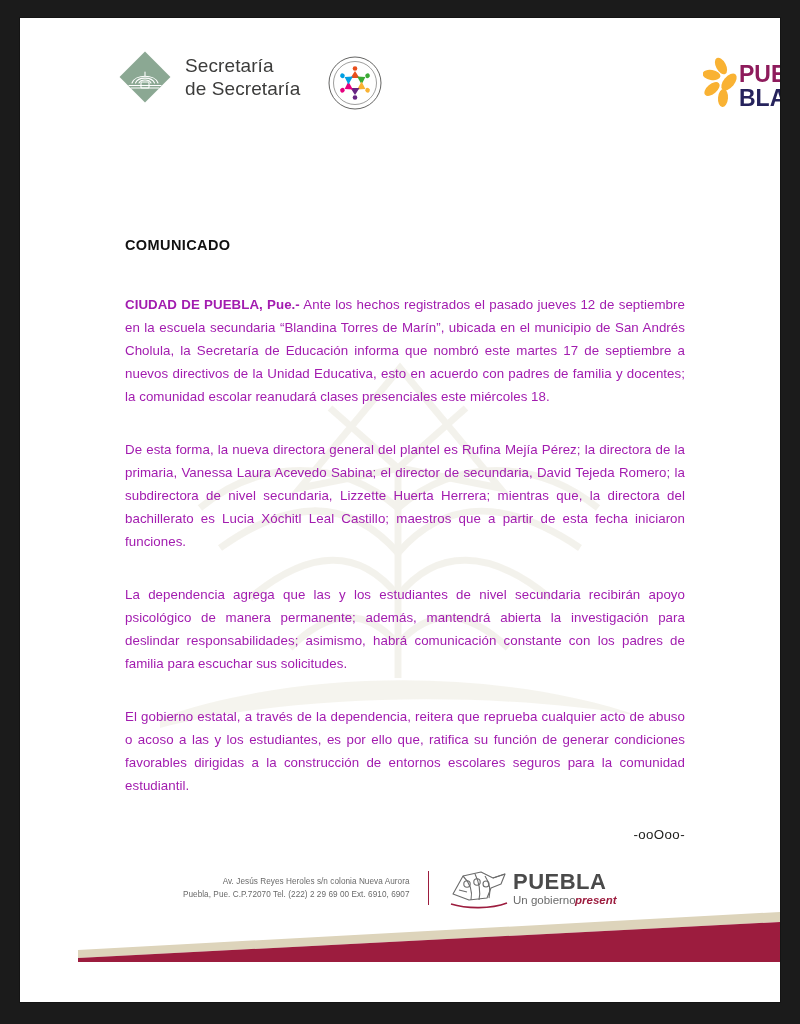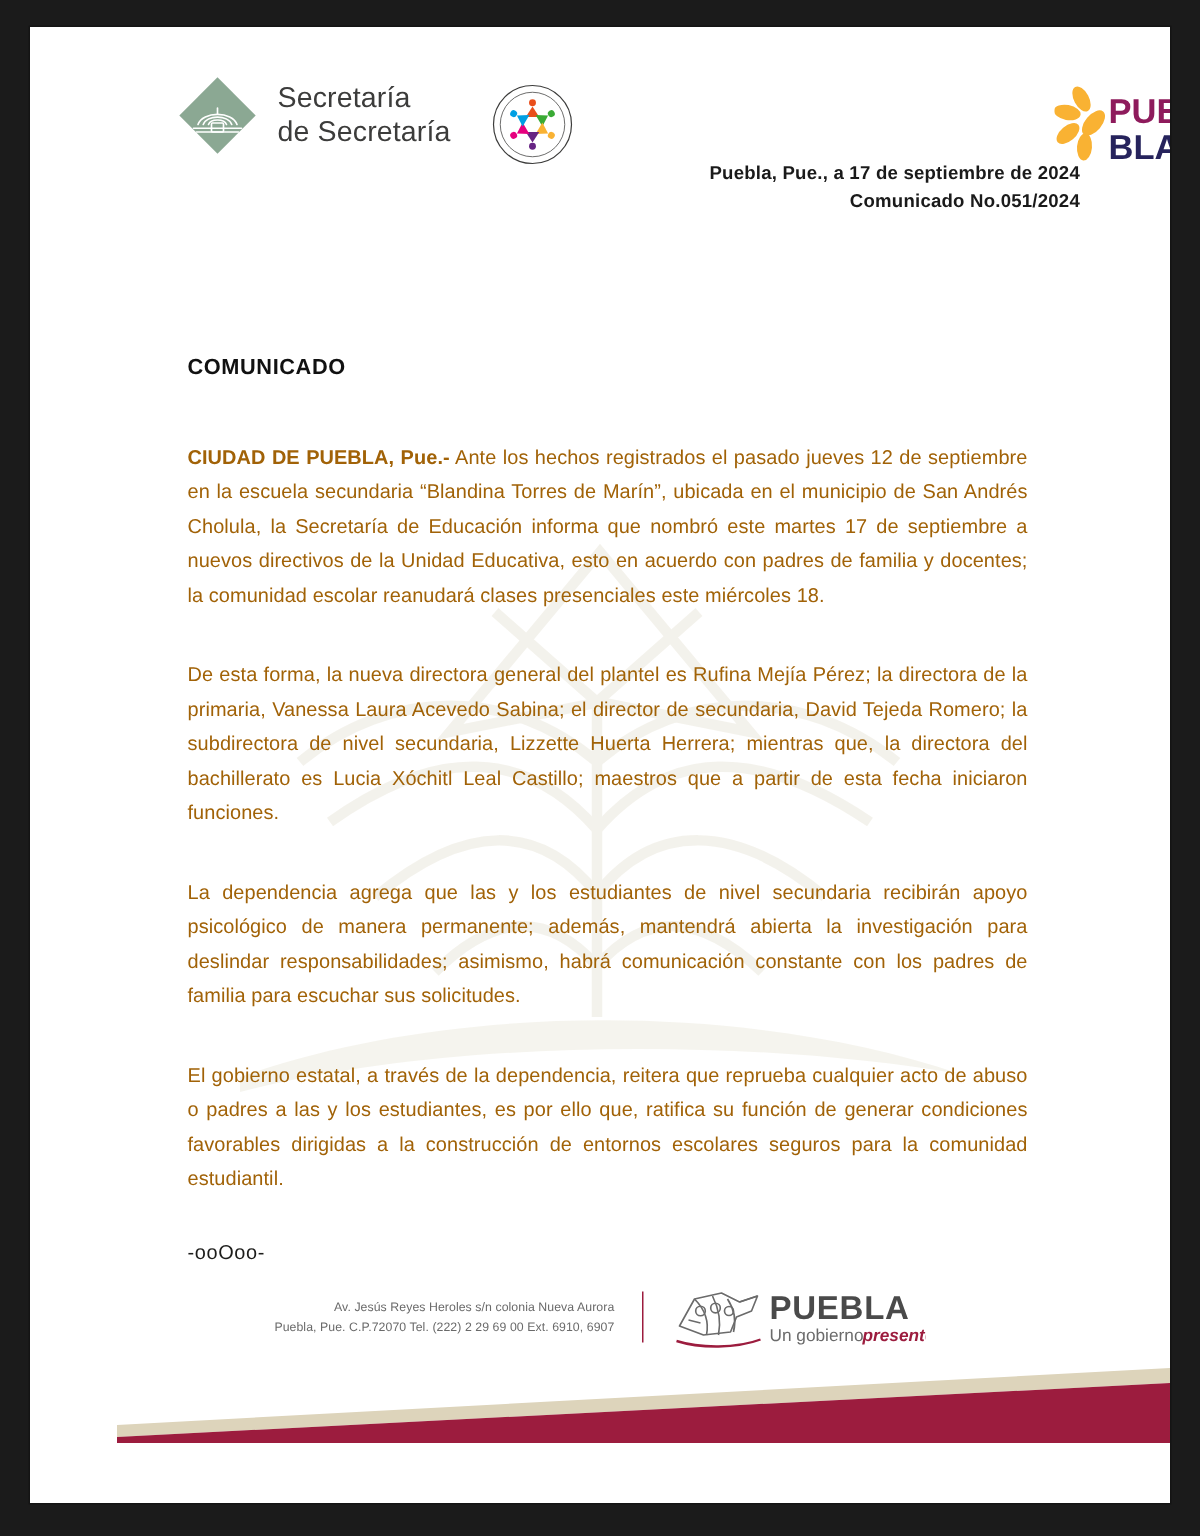--- a/index.html
+++ b/index.html
@@ -118,47 +118,47 @@
   .doc-title {
     font-size: 14.5px;
     font-weight: bold;
     color: #111;
     letter-spacing: 0.4px;
     margin: 0 0 40px 0;
   }
   .para {
     font-size: 13.3px;
     line-height: 1.73;
-    color: #a16207;
+    color: #a21caf;
     text-align: justify;
     margin: 0 0 30px 0;
     letter-spacing: 0.05px;
   }
   .para b { font-weight: bold; }
 
   .closing {
     margin-top: 28px;
-    text-align: left;
+    text-align: right;
     font-size: 13.3px;
     color: #1d1d1b;
     letter-spacing: 0.4px;
   }
 
   
   .footer {
     position: absolute;
     left: 0;
     bottom: 0;
     width: 760px;
     height: 160px;
   }
   .footer-inner {
     position: absolute;
     left: 0;
-    top: 12px;
+    top: 22px;
     width: 760px;
     display: flex;
     align-items: center;
     justify-content: center;
     gap: 18px;
   }
   .contact {
     text-align: right;
     font-size: 8.2px;
     line-height: 1.62;
@@ -271,36 +271,32 @@
             <ellipse cx="8.5" cy="19" rx="5" ry="9" transform="rotate(-80 8.5 19)"></ellipse>
             <ellipse cx="9" cy="33" rx="5" ry="9" transform="rotate(-130 9 33)"></ellipse>
             <ellipse cx="20" cy="42" rx="5" ry="9" transform="rotate(-175 20 42)"></ellipse>
             <ellipse cx="26" cy="26" rx="5.5" ry="10" transform="rotate(40 26 26)"></ellipse>
           </g>
           <text x="36" y="26" font-family="Liberation Sans, sans-serif" font-size="23" font-weight="bold" fill="#8e1b5c">PUE</text>
           <text x="36" y="50" font-family="Liberation Sans, sans-serif" font-size="23" font-weight="bold" fill="#26235c">BLA</text>
         </svg>
       </div>
 
-      <div class="dateblock">
-        <div>Puebla, Pue., a 17 de septiembre de 2024</div>
-        <div>Comunicado No.051/2024</div>
-      </div>
     </div>
 
     <div class="content">
       <div class="doc-title">COMUNICADO</div>
 
       <p class="para"><b>CIUDAD DE PUEBLA, Pue.-</b><span> Ante los hechos registrados el pasado jueves 12 de septiembre en la escuela secundaria “Blandina Torres de Marín”, ubicada en el municipio de San Andrés Cholula, la Secretaría de Educación informa que nombró este martes 17 de septiembre a nuevos directivos de la Unidad Educativa, esto en acuerdo con padres de familia y docentes; la comunidad escolar reanudará clases presenciales este miércoles 18.</span></p>
 
       <p class="para">De esta forma, la nueva directora general del plantel es Rufina Mejía Pérez; la directora de la primaria, Vanessa Laura Acevedo Sabina; el director de secundaria, David Tejeda Romero; la subdirectora de nivel secundaria, Lizzette Huerta Herrera; mientras que, la directora del bachillerato es Lucia Xóchitl Leal Castillo; maestros que a partir de esta fecha iniciaron funciones.</p>
 
       <p class="para">La dependencia agrega que las y los estudiantes de nivel secundaria recibirán apoyo psicológico de manera permanente; además, mantendrá abierta la investigación para deslindar responsabilidades; asimismo, habrá comunicación constante con los padres de familia para escuchar sus solicitudes.</p>
 
-      <p class="para">El gobierno estatal, a través de la dependencia, reitera que reprueba cualquier acto de abuso o padres a las y los estudiantes, es por ello que, ratifica su función de generar condiciones favorables dirigidas a la construcción de entornos escolares seguros para la comunidad estudiantil.</p>
+      <p class="para">El gobierno estatal, a través de la dependencia, reitera que reprueba cualquier acto de abuso o acoso a las y los estudiantes, es por ello que, ratifica su función de generar condiciones favorables dirigidas a la construcción de entornos escolares seguros para la comunidad estudiantil.</p>
 
       <div class="closing">-ooOoo-</div>
     </div>
 
     <div class="footer">
       <div class="footer-inner">
         <div class="contact">
           <div>Av. Jesús Reyes Heroles s/n colonia Nueva Aurora</div>
           <div>Puebla, Pue. C.P.72070 Tel. (222) 2 29 69 00 Ext. 6910, 6907</div>
         </div>

